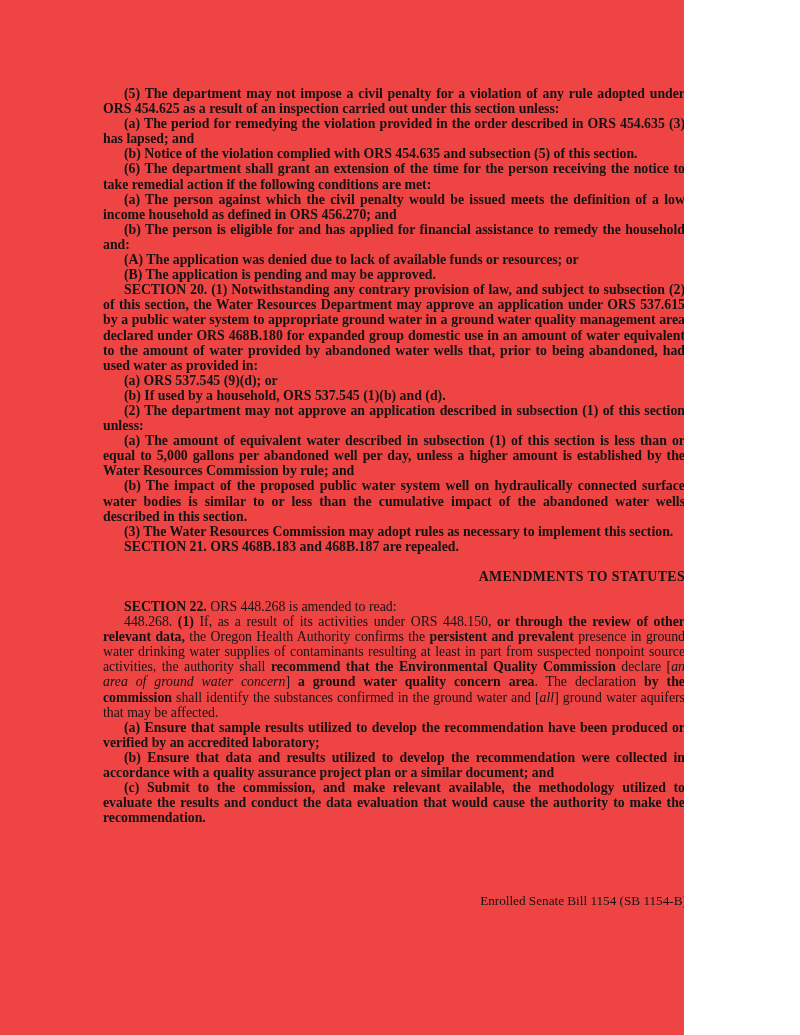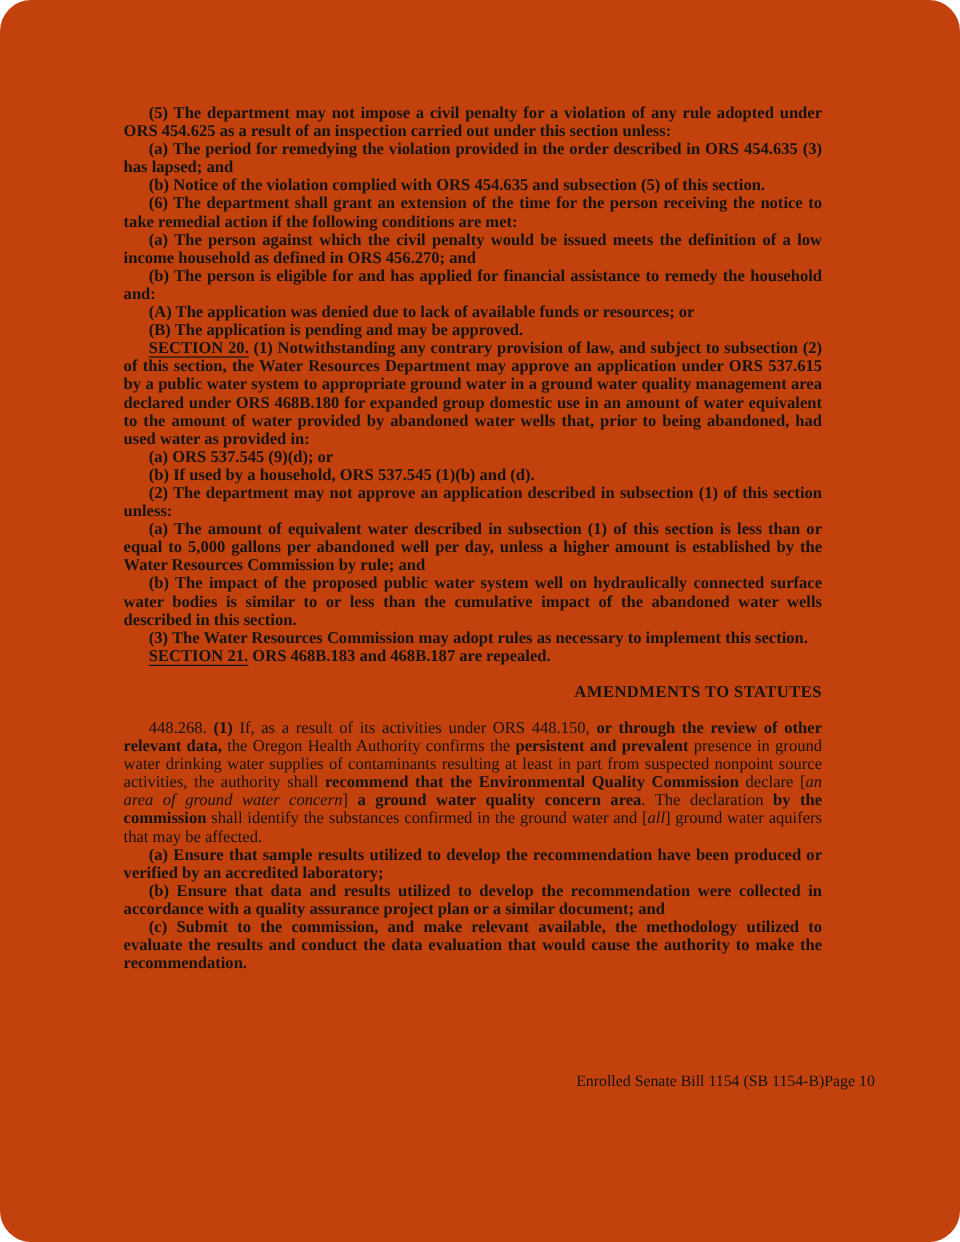--- a/index.html
+++ b/index.html
@@ -2,45 +2,43 @@
 <html><head>
 <meta charset="utf-8">
 <style>
   html, body {
     margin: 0;
     padding: 0;
     background: #ffffff;
   }
   .page {
     position: relative;
-    width: 800px;
+    width: 684px;
     height: 1035px;
-    background: #c2410c;
+    background: #ef4444;
     font-family: "Liberation Serif", "DejaVu Serif", serif;
     color: #141414;
     overflow: hidden;
-    border-radius: 26px;
   }
   .body-text {
     position: absolute;
     left: 103px;
     top: 86px;
     width: 582px;
     font-size: 13.8px;
     line-height: 15.1px;
     text-align: justify;
   }
   .body-text p {
     margin: 0;
     text-indent: 21px;
   }
   .b { font-weight: bold; }
   .i { font-style: italic; }
   .u {
-    text-decoration: underline;
     text-decoration-thickness: 1.2px;
     text-underline-offset: 2.5px;
   }
   .center-heading {
     text-align: right;
     font-weight: bold;
     text-indent: 0;
     margin: 15px 0 15px 0;
     letter-spacing: 0.4px;
   }
@@ -71,20 +69,21 @@
       <p><span class="b">(B) The application is pending and may be approved.</span></p>
       <p><span class="b u">SECTION 20.</span><span class="b"> (1) Notwithstanding any contrary provision of law, and subject to subsection (2) of this section, the Water Resources Department may approve an application under ORS 537.615 by a public water system to appropriate ground water in a ground water quality management area declared under ORS 468B.180 for expanded group domestic use in an amount of water equivalent to the amount of water provided by abandoned water wells that, prior to being abandoned, had used water as provided in:</span></p>
       <p><span class="b">(a) ORS 537.545 (9)(d); or</span></p>
       <p><span class="b">(b) If used by a household, ORS 537.545 (1)(b) and (d).</span></p>
       <p><span class="b">(2) The department may not approve an application described in subsection (1) of this section unless:</span></p>
       <p><span class="b">(a) The amount of equivalent water described in subsection (1) of this section is less than or equal to 5,000 gallons per abandoned well per day, unless a higher amount is established by the Water Resources Commission by rule; and</span></p>
       <p><span class="b">(b) The impact of the proposed public water system well on hydraulically connected surface water bodies is similar to or less than the cumulative impact of the abandoned water wells described in this section.</span></p>
       <p><span class="b">(3) The Water Resources Commission may adopt rules as necessary to implement this section.</span></p>
       <p><span class="b u">SECTION 21.</span><span class="b"> ORS 468B.183 and 468B.187 are repealed.</span></p>
       <div class="center-heading">AMENDMENTS TO STATUTES</div>
+      <p><span class="b u">SECTION 22.</span><span> ORS 448.268 is amended to read:</span></p>
       <p><span>448.268. </span><span class="b">(1)</span><span> If, as a result of its activities under ORS 448.150, </span><span class="b">or through the review of other relevant data,</span><span> the Oregon Health Authority confirms the </span><span class="b">persistent and prevalent</span><span> presence in ground water drinking water supplies of contaminants resulting at least in part from suspected nonpoint source activities, the authority shall </span><span class="b">recommend that the Environmental Quality Commission</span><span> declare [</span><span class="i">an area of ground water concern</span><span>] </span><span class="b">a ground water quality concern area</span><span>. The declaration </span><span class="b">by the commission</span><span> shall identify the substances confirmed in the ground water and [</span><span class="i">all</span><span>] ground water aquifers that may be affected.</span></p>
       <p><span class="b">(a) Ensure that sample results utilized to develop the recommendation have been produced or verified by an accredited laboratory;</span></p>
       <p><span class="b">(b) Ensure that data and results utilized to develop the recommendation were collected in accordance with a quality assurance project plan or a similar document; and</span></p>
       <p><span class="b">(c) Submit to the commission, and make relevant available, the methodology utilized to evaluate the results and conduct the data evaluation that would cause the authority to make the recommendation.</span></p>
     </div>
   <div class="footer">
     <span>Enrolled Senate Bill 1154 (SB 1154-B)</span>
     <span>Page 10</span>
   </div>
 </div>

